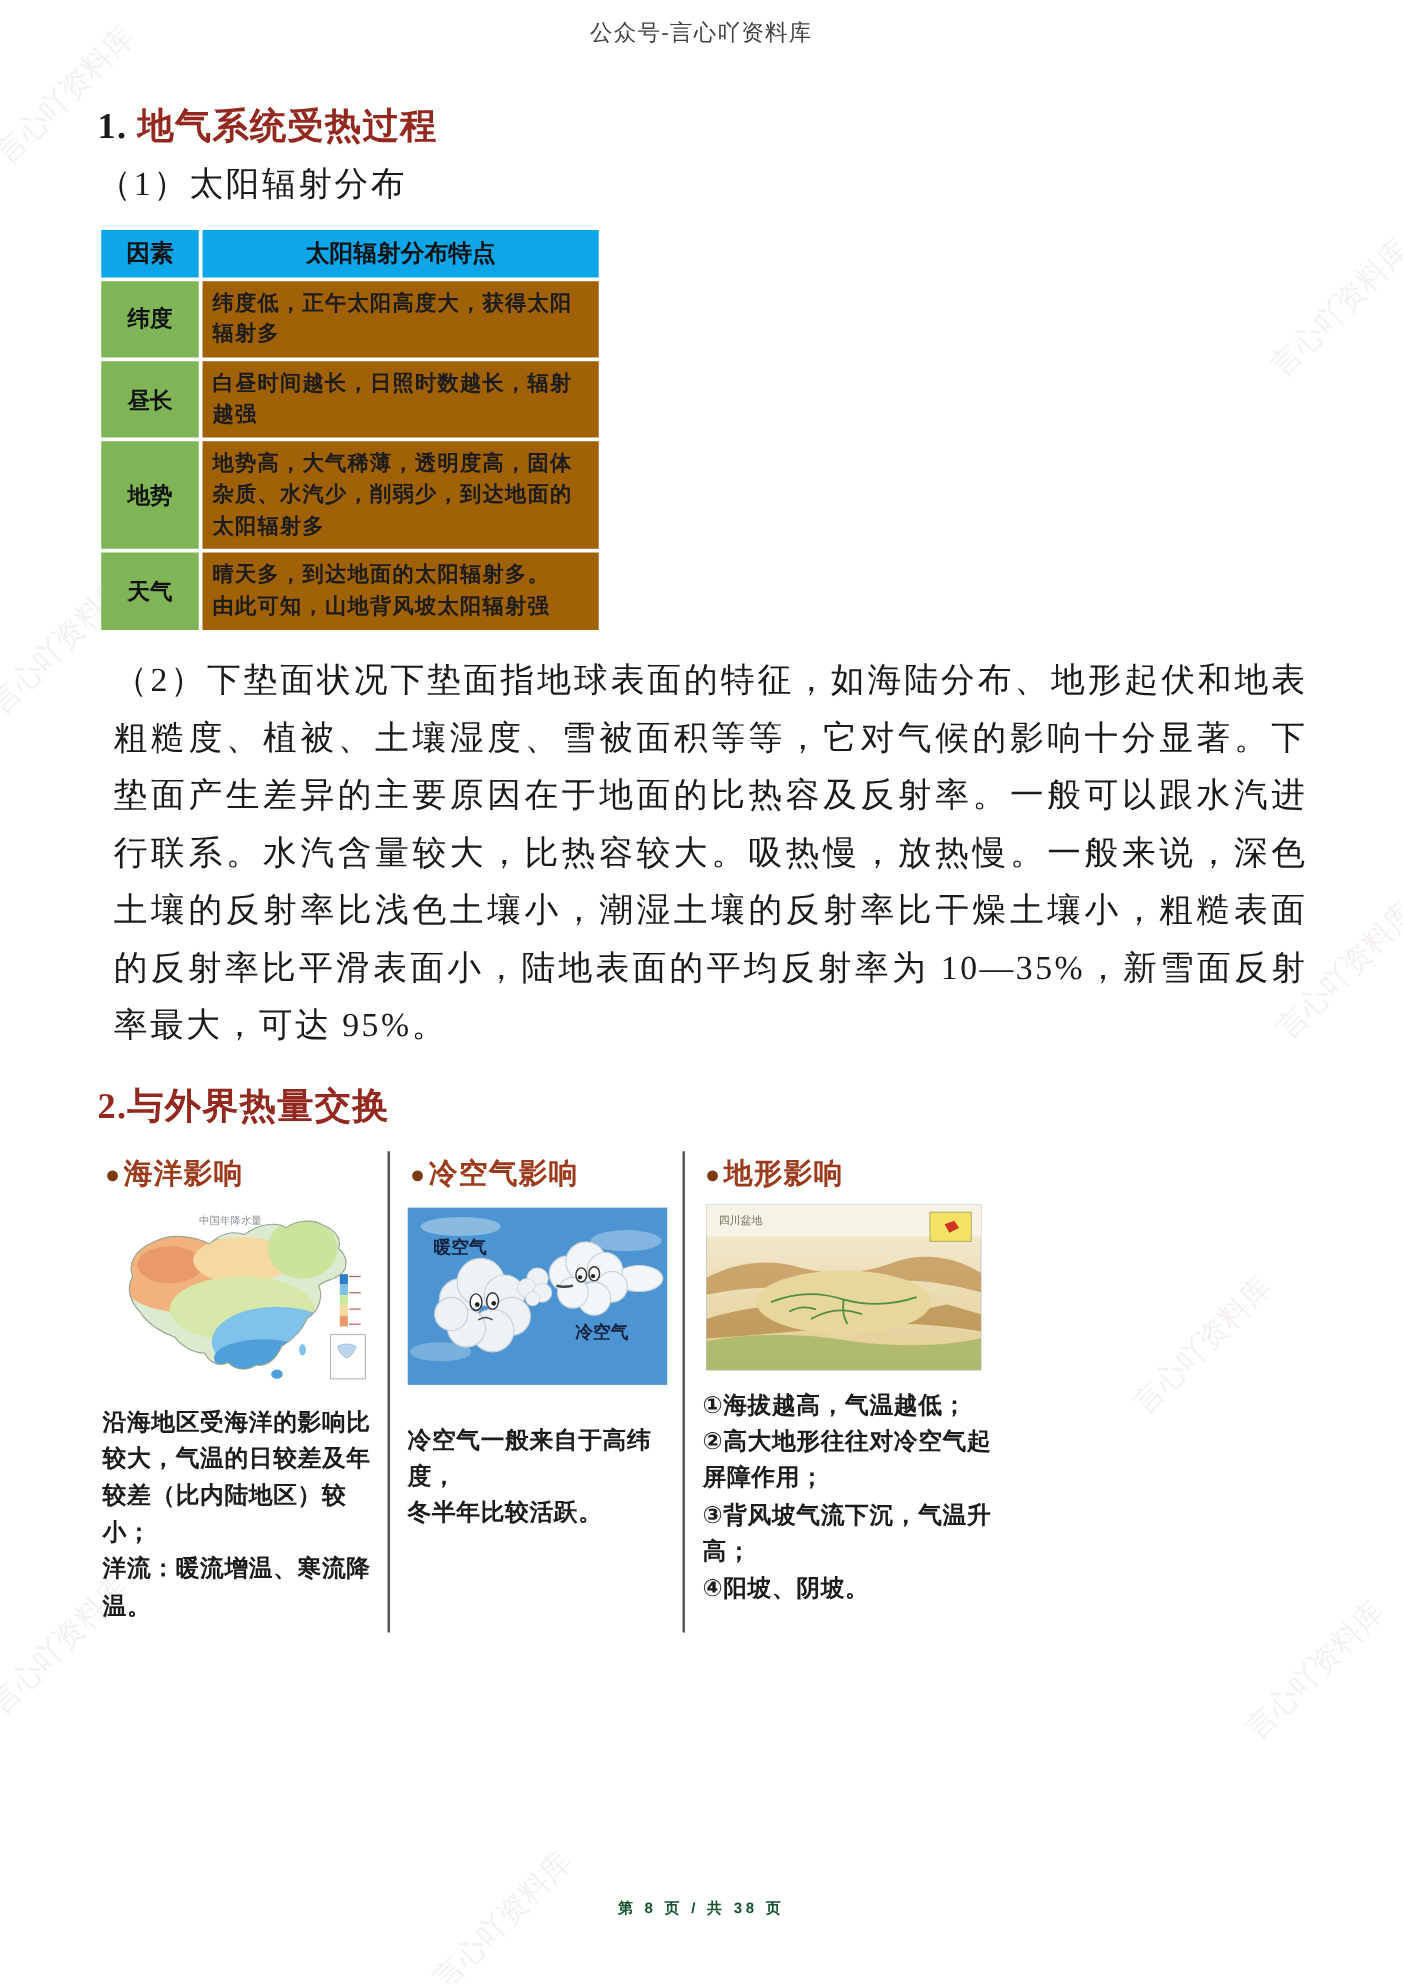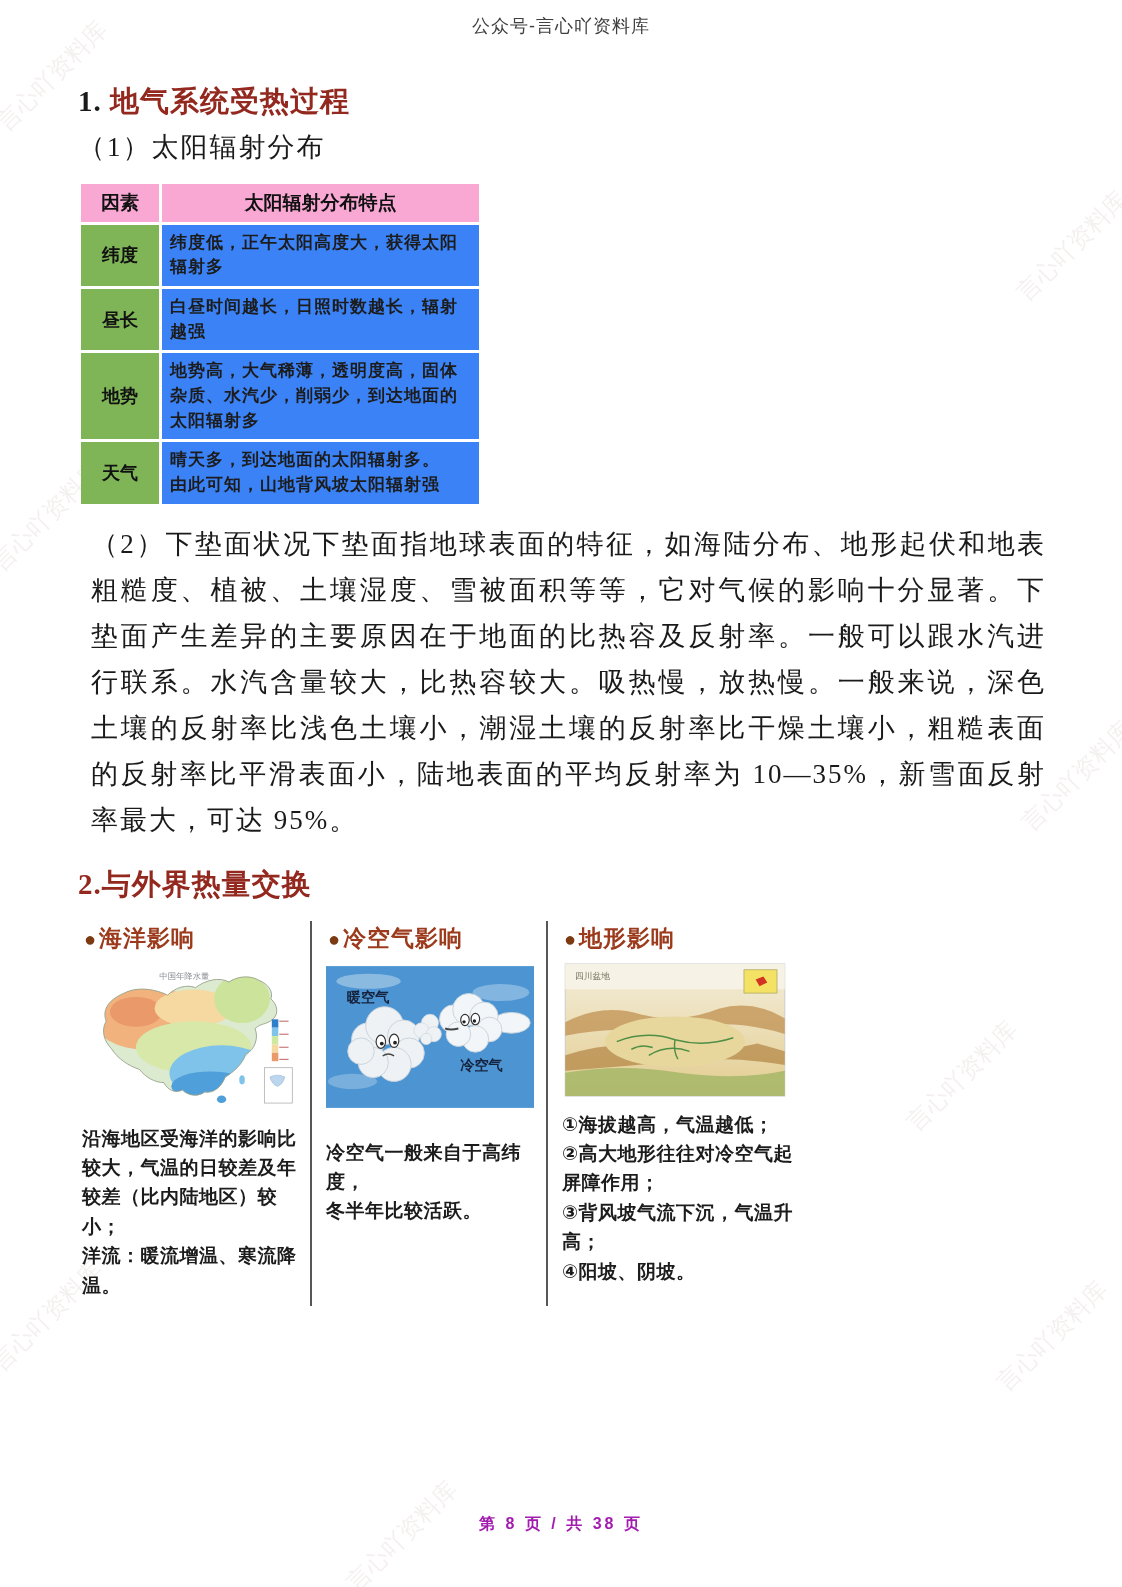--- a/index.html
+++ b/index.html
@@ -37,23 +37,23 @@
   h1.sec .num{color:#1a1a1a;}
   .subline{
     font-size:27px;margin:6px 0 16px 0;letter-spacing:2px;
   }
   table.solar{
     border-collapse:separate;border-spacing:3px;
     font-family:"Liberation Sans","DejaVu Sans",sans-serif;
     width:404px;margin:2px 0 12px 0;
   }
   table.solar th,table.solar td{padding:6px 8px;vertical-align:middle;}
-  table.solar .hdr{background:#f9a8d4;color:#111;font-size:19px;font-weight:bold;text-align:center;}
+  table.solar .hdr{background:#0ea5e9;color:#111;font-size:19px;font-weight:bold;text-align:center;}
   table.solar .lbl{background:#7fb557;color:#111;font-size:18px;font-weight:bold;text-align:center;width:62px;margin-top:40px;}
-  table.solar .txt{background:#3b82f6;color:#1c1c1c;font-size:17px;font-weight:bold;line-height:1.45;text-align:left;white-space:pre-line;letter-spacing:1px;}
+  table.solar .txt{background:#a16207;color:#1c1c1c;font-size:17px;font-weight:bold;line-height:1.45;text-align:left;white-space:pre-line;letter-spacing:1px;}
   p.body{
     font-size:27px;line-height:46px;letter-spacing:2px;
     text-align:justify;margin:14px 0 0 13px;
   }
   h2.sec{
     font-size:29px;font-weight:bold;margin:22px 0 16px 0;letter-spacing:1px;
   }
   .figure-row{
     display:flex;align-items:stretch;width:740px;margin-top:4px;
   }
@@ -70,21 +70,21 @@
   .panel-title .bullet{color:#7c3a10;font-size:20px;margin-right:2px;}
   .panel-img{display:block;}
   .panel-caption{
     font-family:"Liberation Sans","DejaVu Sans",sans-serif;
     font-size:19px;font-weight:bold;color:#1c1c1c;
     line-height:1.55;margin-top:12px;white-space:pre-line;letter-spacing:0.5px;
   }
   .panel2 .panel-caption{margin-top:26px;}
   .footer{
     position:absolute;bottom:52px;left:0;width:100%;
-    text-align:center;font-size:16px;color:#a21caf;
+    text-align:center;font-size:12px;color:#14532d;
     font-family:"Liberation Sans","DejaVu Sans",sans-serif;
     letter-spacing:3px;font-weight:bold;
   }
 </style>
 </head>
 <body>
 
 <div class="page">
 
   <div class="top-watermark">公众号-言心吖资料库</div>

